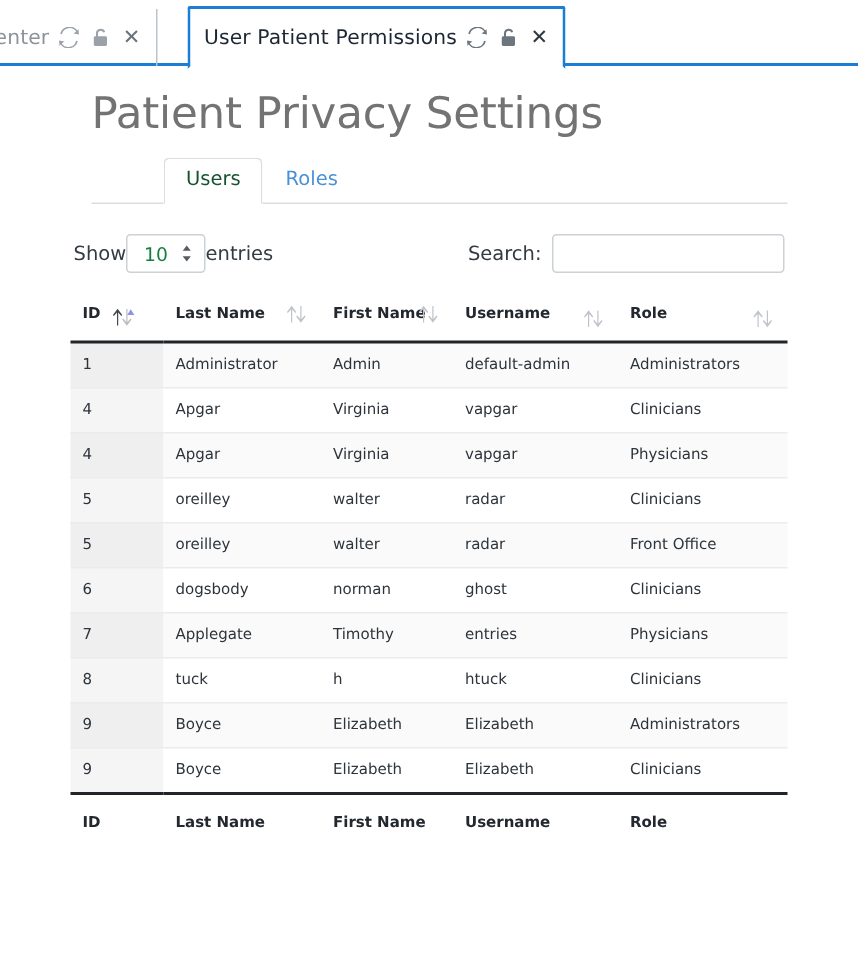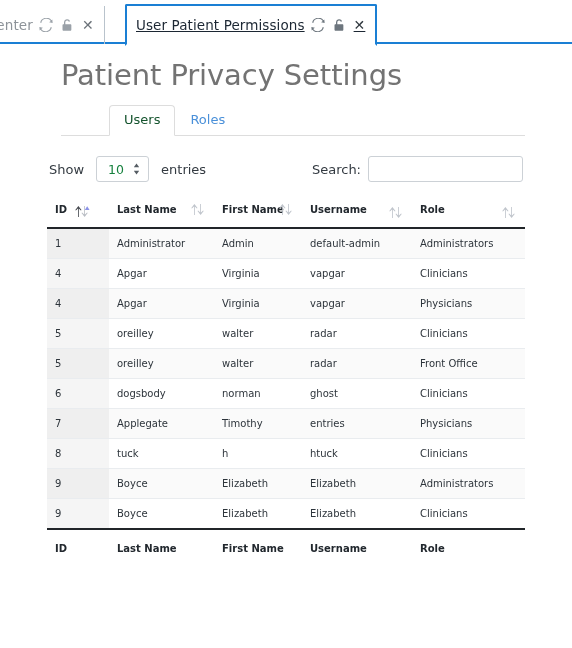--- a/index.html
+++ b/index.html
@@ -37,21 +37,20 @@
   .tab.active {
     left: 125px;
     color: #1c2733;
     background: #ffffff;
     border: 2px solid #1a7fd4;
     border-bottom: 2px solid #ffffff;
     border-radius: 2px 2px 0 0;
     z-index: 3;
     top: 4px;
     height: 42px;
-    text-decoration: underline;
   }
   .tab-title { letter-spacing: 0.1px; }
   .tab-icon {
     display: inline-flex;
     align-items: center;
     justify-content: center;
     width: 15px; height: 15px;
     line-height: 1;
   }
   .tab-icon svg { display: block; }
@@ -110,21 +109,21 @@
   .controls {
     display: flex;
     align-items: center;
     justify-content: space-between;
     margin: 20px 0 13px 0;
     padding: 0 2px 0 2px;
   }
   .length-control {
     display: flex;
     align-items: center;
-    gap: 12px;
+    gap: 0;
     font-size: 13px;
     color: #333a41;
   }
   .length-select {
     position: relative;
     width: 53px;
     height: 26px;
     border: 1px solid #ccd1d6;
     border-radius: 3px;
     background: #ffffff;

